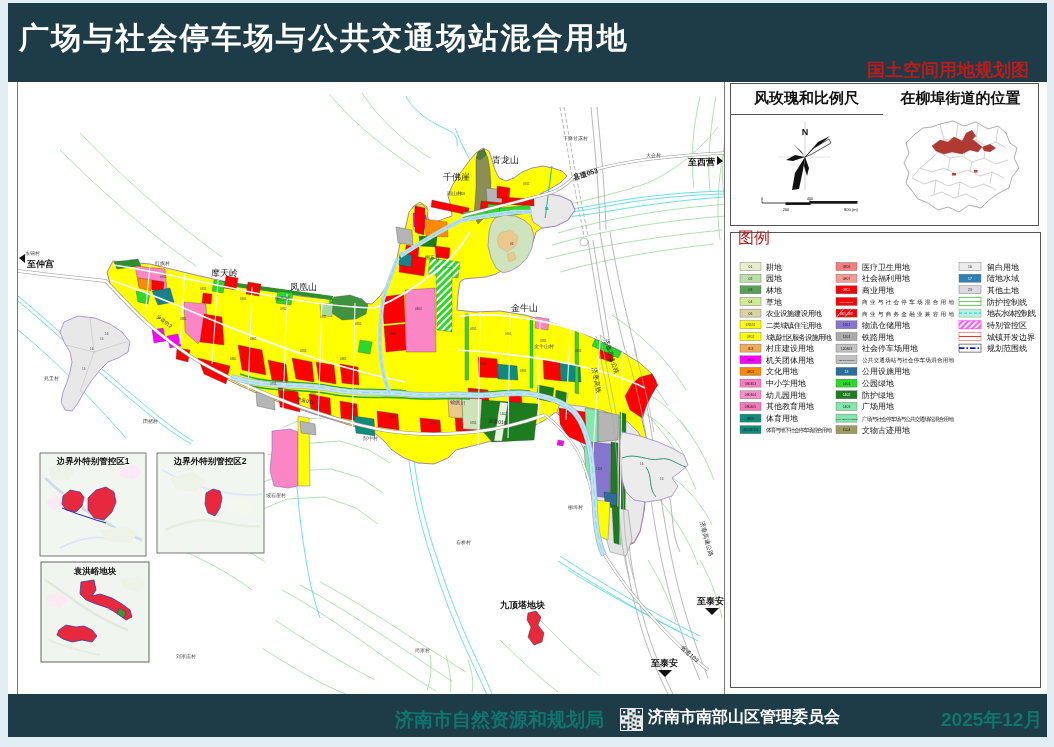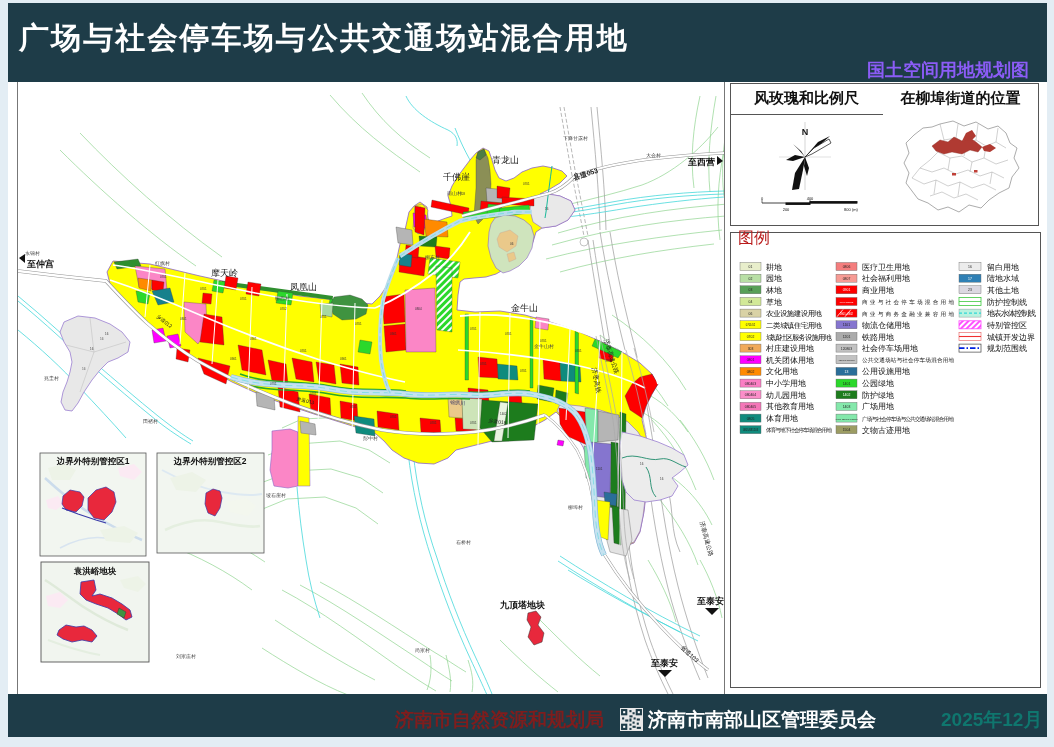--- a/index.html
+++ b/index.html
@@ -6,21 +6,21 @@
 .abs{position:absolute;}
 </style></head>
 <body>
 
 <div class="abs" style="left:8px;top:82px;width:1039px;height:612px;background:#ffffff;"></div>
 
 <div class="abs" style="left:8px;top:3px;width:1039px;height:79px;background:#1e3c48;"></div>
 
 <div class="abs" style="left:19px;top:18px;color:#fff;font-size:30px;font-weight:bold;letter-spacing:2.1px;">广场与社会停车场与公共交通场站混合用地</div>
 
-<div class="abs" style="left:867px;top:58px;color:#8b5cf6;font-size:18px;font-weight:bold;font-family:Liberation Serif, serif;">国土空间用地规划图</div>
+<div class="abs" style="left:867px;top:58px;color:#b91c1c;font-size:18px;font-weight:bold;font-family:Liberation Serif, serif;">国土空间用地规划图</div>
 
 <div class="abs" style="left:17px;top:82px;width:1px;height:612px;background:#777;"></div>
 
 <div class="abs" style="left:724px;top:82px;width:1px;height:612px;background:#777;"></div>
 
 <div class="abs" style="left:18px;top:82px;width:706px;height:612px;overflow:hidden;">
 <svg width="706" height="612" viewBox="18 82 706 612" xmlns="http://www.w3.org/2000/svg" font-family="Liberation Sans, sans-serif">
 <defs>
 <pattern id="ghatch" width="4" height="4" patternUnits="userSpaceOnUse" patternTransform="rotate(45)">
           <rect width="4" height="4" fill="#ffffff"></rect>
@@ -845,21 +845,21 @@
 
 <g>
       <rect x="959" y="340.1" width="22" height="8" fill="#fff" stroke="#444" stroke-width="0.7"></rect>
       <line x1="959" y1="344.1" x2="981" y2="344.1" stroke="#0020e0" stroke-width="1.6" stroke-dasharray="5.5,2,1.5,2"></line>
       <text x="987" y="347.1" font-size="8" fill="#111">规划范围线</text>
     </g>
 </svg>
 
 <div class="abs" style="left:8px;top:694px;width:1039px;height:43px;background:#1e3c48;"></div>
 
-<div class="abs" style="left:395px;top:707px;color:#7f1d1d;font-size:19px;font-weight:bold;">济南市自然资源和规划局</div>
+<div class="abs" style="left:395px;top:707px;color:#0f766e;font-size:19px;font-weight:bold;">济南市自然资源和规划局</div>
 
 <svg class="abs" style="left:620px;top:708px;" width="23" height="23" viewBox="0 0 22 22">
 <rect width="22" height="22" fill="#e8e8e8"></rect>
 <g fill="#1e3c48">
 <rect x="1" y="1" width="6" height="6"></rect>
       <rect x="15" y="1" width="6" height="6"></rect>
       <rect x="1" y="15" width="6" height="6"></rect>
 <rect x="9" y="2" width="2" height="2"></rect>
       <rect x="12" y="4" width="2" height="2"></rect>
       <rect x="9" y="7" width="3" height="2"></rect>
@@ -875,15 +875,15 @@
 <rect x="16" y="18" width="4" height="2"></rect>
       <rect x="9" y="19" width="2" height="2"></rect>
 </g>
 <g fill="#fff">
       <rect x="3" y="3" width="2" height="2"></rect>
       <rect x="17" y="3" width="2" height="2"></rect>
       <rect x="3" y="17" width="2" height="2"></rect>
     </g>
 </svg>
 
-<div class="abs" style="left:648px;top:707px;color:#fff;font-size:19px;font-weight:bold;">济南市南部山区管理委员会</div>
+<div class="abs" style="left:648px;top:707px;color:#fff;font-size:16px;font-weight:bold;">济南市南部山区管理委员会</div>
 
 <div class="abs" style="left:941px;top:707px;color:#0f766e;font-size:19px;font-weight:bold;">2025年12月</div>
 
 </body></html>

